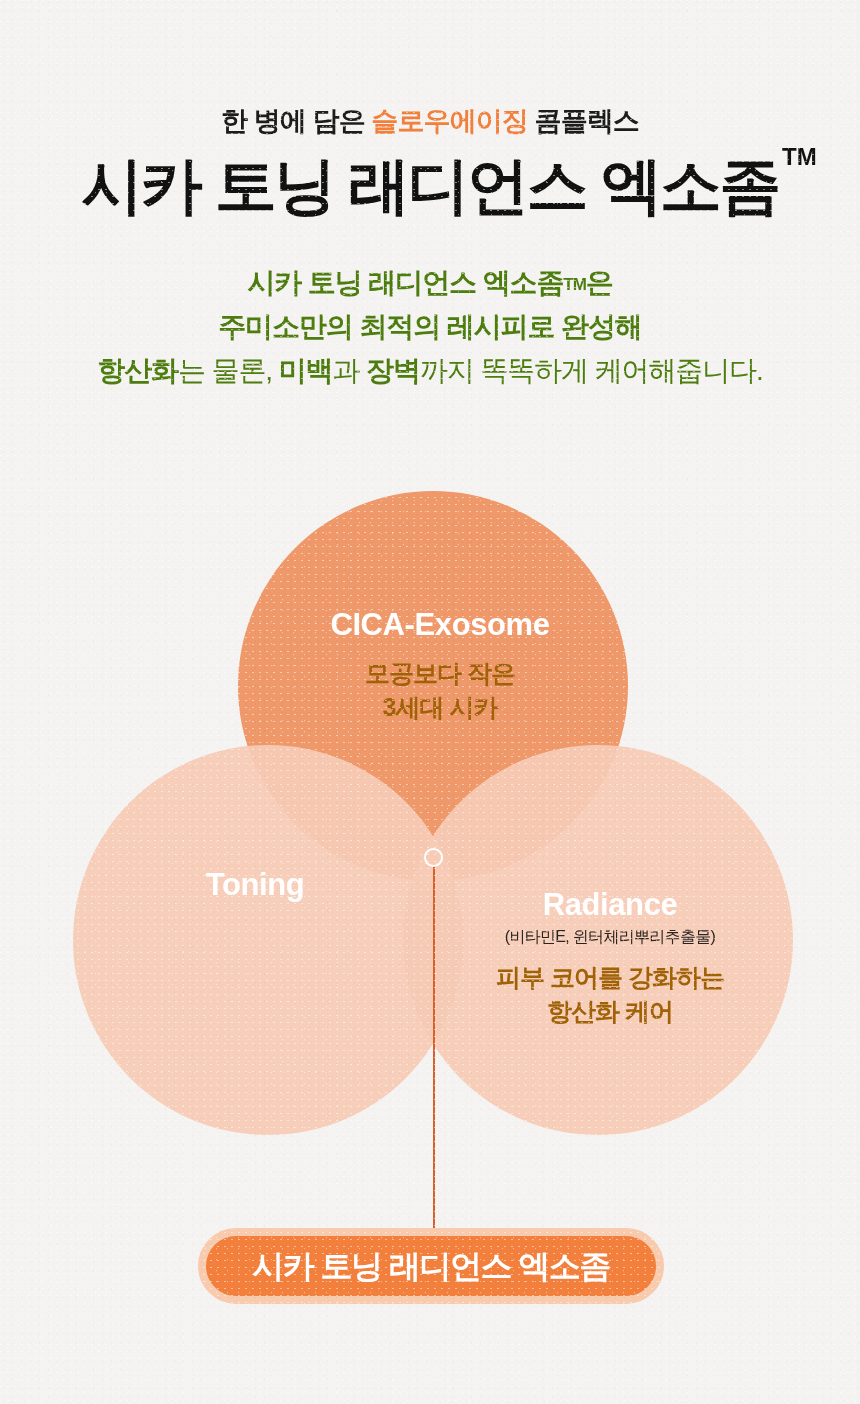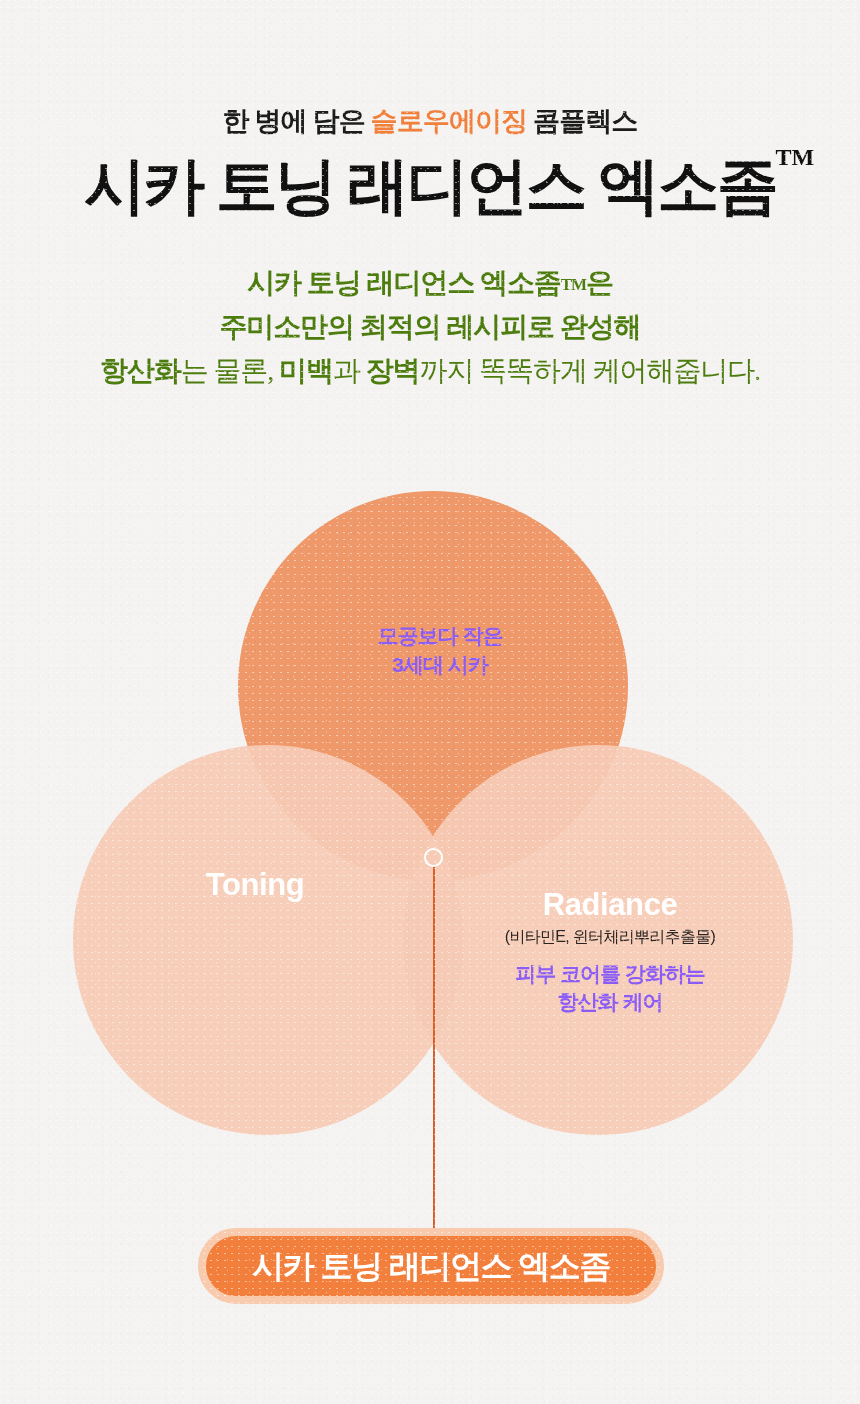--- a/index.html
+++ b/index.html
@@ -24,21 +24,21 @@
     opacity:.55;
     background-image:
       radial-gradient(circle at 13% 7%,  rgba(255,255,255,.9) 0 .6px, transparent .7px),
       radial-gradient(circle at 41% 23%, rgba(0,0,0,.05)     0 .6px, transparent .7px),
       radial-gradient(circle at 67% 53%, rgba(255,255,255,.8) 0 .6px, transparent .7px),
       radial-gradient(circle at 88% 81%, rgba(0,0,0,.045)    0 .6px, transparent .7px);
     background-size:7px 7px, 9px 9px, 11px 11px, 13px 13px;
   }
 
   
-  .header { position:absolute; top:0; left:0; width:860px; text-align:center;font-family:Liberation Serif, serif; }
+  .header { position:absolute; top:0; left:0; width:860px; text-align:center; }
 
   .kicker {
     margin-top:108px;
     font-size:27px;
     font-weight:bold;
     letter-spacing:-.9px;
     color:#1c1c1c;
     line-height:1;
   }
   .kicker .accent { color:#f0803c; }
@@ -102,23 +102,23 @@
   .vlabel .paren {
     display:block;
     font-size:16px;
     font-weight:500;
     color:#2a2320;
     letter-spacing:-.7px;
     margin-top:5px;
   }
   .vlabel .ko {
     display:block;
-    font-size:21px;
-    font-weight:bold;
-    color:#8b5cf6;
+    font-size:25px;
+    font-weight:bold;
+    color:#a16207;
     letter-spacing:-1px;
     line-height:1.36;
     margin-top:12px;
   }
 
   #lbl-top    { left:245px; top:608px;  width:390px; }
   #lbl-top .ko{ margin-top:14px; }
   #lbl-left   { left:105px; top:868px;  width:300px; }
   #lbl-right  { left:460px; top:888px;  width:300px; }
 
@@ -191,20 +191,21 @@
     <circle cx="433" cy="686" r="195" fill="#ee9463" fill-opacity="0.95"></circle>
     <circle cx="268" cy="940" r="195" fill="#f7cbb5" fill-opacity="0.95"></circle>
     <circle cx="598" cy="940" r="195" fill="#f7cbb5" fill-opacity="0.95"></circle>
   </g>
 </svg>
 
 <div id="stem"></div>
 <div id="center-dot"></div>
 
 <div class="vlabel" id="lbl-top">
+  <span class="en">CICA-Exosome</span>
   <span class="ko">
     <span>모공보다 작은</span><br>
     <span>3세대 시카</span>
   </span>
 </div>
 
 <div class="vlabel" id="lbl-left">
   <span class="en">Toning</span>
 </div>
 

